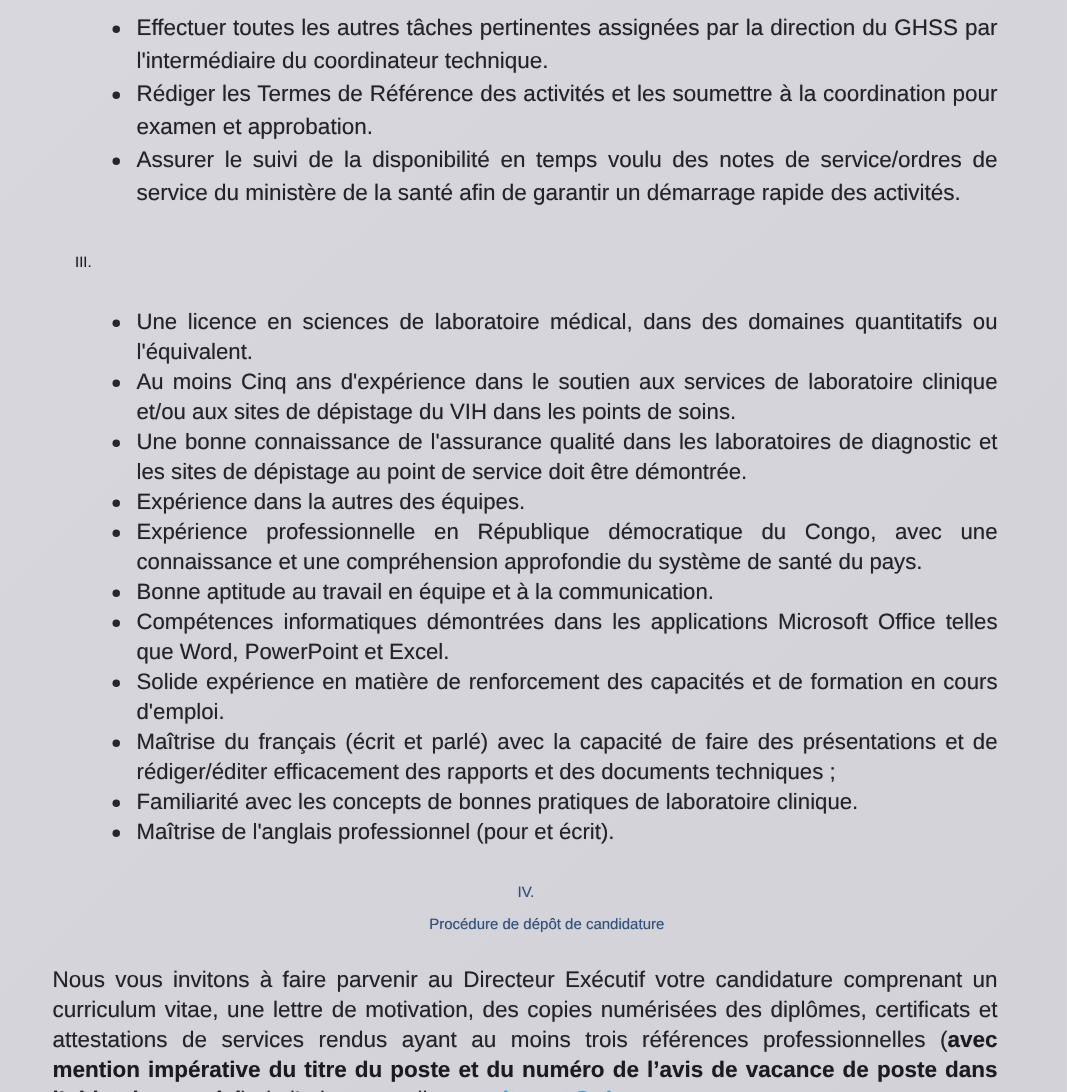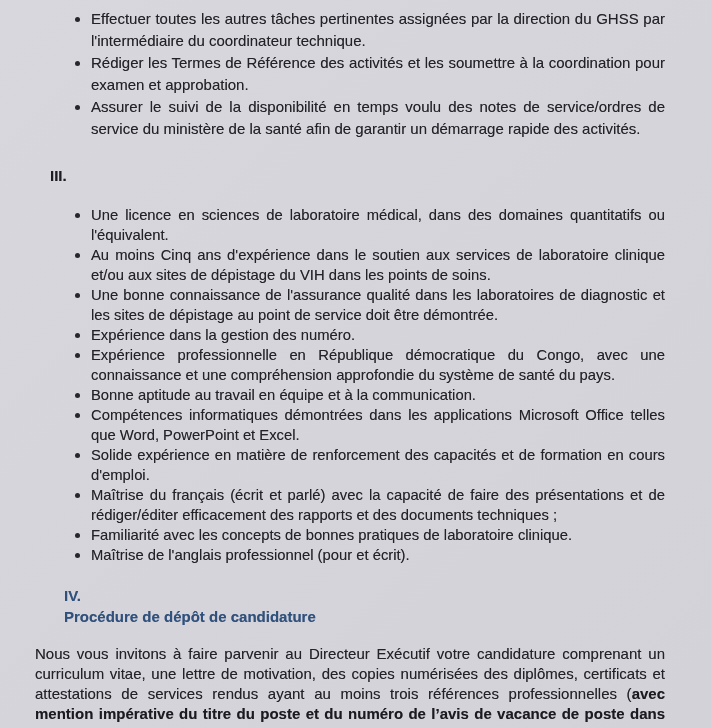--- a/index.html
+++ b/index.html
@@ -41,23 +41,23 @@
     height: 5px;
     border-radius: 50%;
     background: #26262b;
   }
   .intro li { line-height: 22px; font-size: 15px; }
   .intro li::before { top: 9px; }
   .quals li { line-height: 20px; font-size: 14.8px; }
   .quals li::before { top: 8px; }
   .heading {
     display: flex;
-    align-items: flex-start;
-    font-weight: bold;
-    font-size: 15px;
+    align-items: center;
+    font-weight: normal;
+    font-size: 10px;
     line-height: 21px;
     margin: 25px 0 19px 15px;
     color: #1d1d22;
   }
   .heading .hnum {
     flex: none;
     width: 37px;
   }
   .heading.h4 {
     margin: 20px 0 17px 29px;
@@ -94,21 +94,21 @@
   </ul>
 
   <div class="heading h3">
     <span class="hnum">III.</span>
   </div>
 
   <ul class="blist quals">
     <li><span>Une licence en sciences de laboratoire médical, dans des domaines quantitatifs ou l'équivalent.</span></li>
     <li><span>Au moins Cinq ans d'expérience dans le soutien aux services de laboratoire clinique et/ou aux sites de dépistage du VIH dans les points de soins.</span></li>
     <li><span>Une bonne connaissance de l'assurance qualité dans les laboratoires de diagnostic et les sites de dépistage au point de service doit être démontrée.</span></li>
-    <li><span>Expérience dans la gestion des numéro.</span></li>
+    <li><span>Expérience dans la autres des équipes.</span></li>
     <li><span>Expérience professionnelle en République démocratique du Congo, avec une connaissance et une compréhension approfondie du système de santé du pays.</span></li>
     <li><span>Bonne aptitude au travail en équipe et à la communication.</span></li>
     <li><span>Compétences informatiques démontrées dans les applications Microsoft Office telles que Word, PowerPoint et Excel.</span></li>
     <li><span>Solide expérience en matière de renforcement des capacités et de formation en cours d'emploi.</span></li>
     <li><span>Maîtrise du français (écrit et parlé) avec la capacité de faire des présentations et de rédiger/éditer efficacement des rapports et des documents techniques ;</span></li>
     <li><span>Familiarité avec les concepts de bonnes pratiques de laboratoire clinique.</span></li>
     <li><span>Maîtrise de l'anglais professionnel (pour et écrit).</span></li>
   </ul>
 
   <div class="heading h4">

